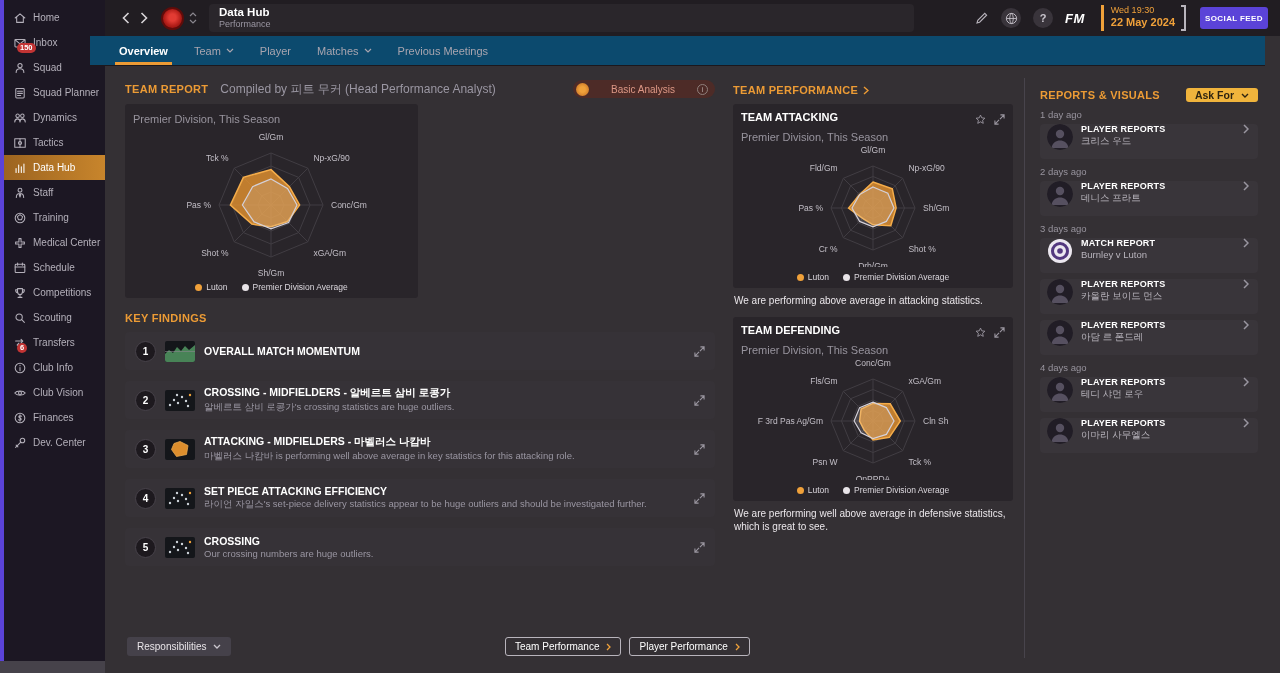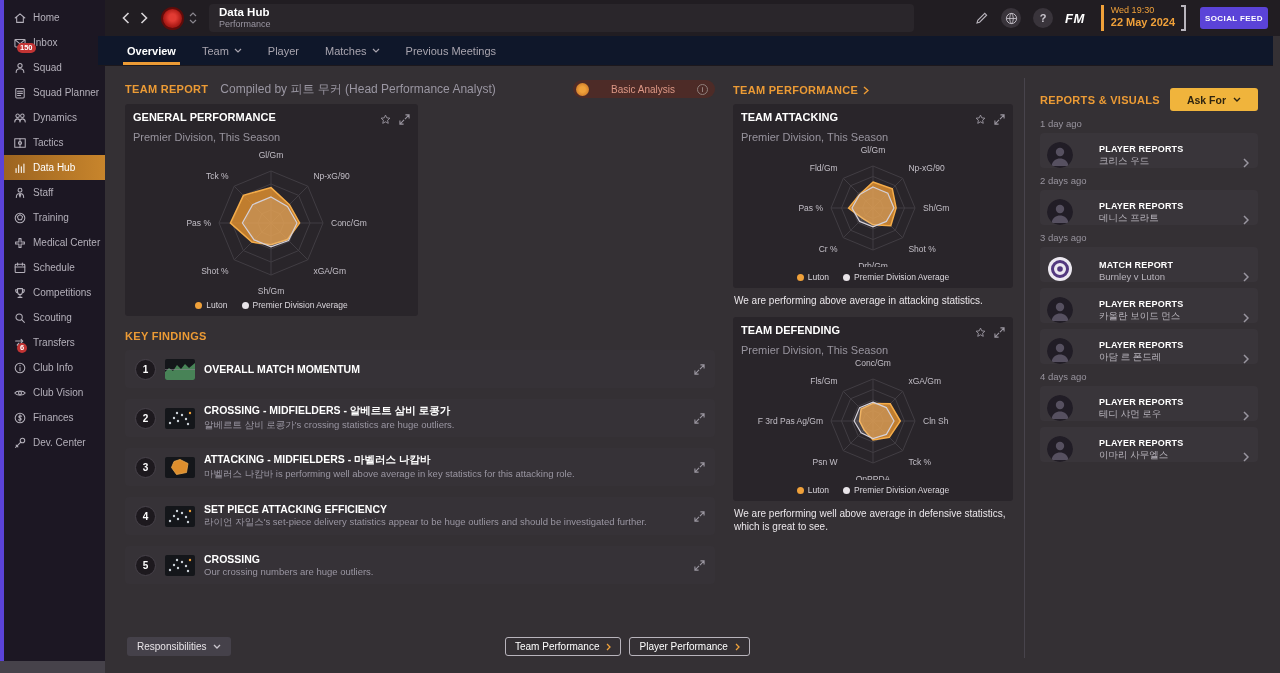--- a/index.html
+++ b/index.html
@@ -48,22 +48,22 @@
   .date-lines { display:flex; flex-direction:column; justify-content:center; }
   .date-l1 { color:#f0a13a; font-size:9px; line-height:1.2; }
   .date-l2 { color:#f0a13a; font-size:11px; font-weight:bold; line-height:1.2; }
   .date-corner { width:5px; height:26px; border-top:2px solid #b9b5bd; border-right:2px solid #b9b5bd;
                  border-bottom:2px solid #b9b5bd; margin-left:6px; }
   .social-btn { width:68px; height:22px; background:#5b43d8; border-radius:3px; color:#fff;
                 font-size:8px; font-weight:bold; letter-spacing:.4px; display:flex;
                 align-items:center; justify-content:center; cursor:pointer; margin-left:4px; }
 
   
-  #tabbar { position:absolute; left:98px; top:36px; width:1175px; height:30px;
-            background:#0f172a; display:flex; padding-left:16px; border-bottom:1px solid #1c181d; }
+  #tabbar { position:absolute; left:90px; top:36px; width:1175px; height:30px;
+            background:#0c4a6e; display:flex; padding-left:16px; border-bottom:1px solid #1c181d; }
   .tab { display:flex; align-items:center; gap:5px; padding:0 13px; font-size:11px;
          color:#a9a5af; position:relative; cursor:pointer; }
   .tab.active { color:#fff; font-weight:bold; }
   .tab.active::after { content:''; position:absolute; left:9px; right:9px; bottom:0;
                        height:3px; background:#ec9b35; }
 
   
   .sec-title { color:#ec9b35; font-weight:bold; font-size:11px; letter-spacing:.3px; }
   .card { background:#29252a; border-radius:3px; padding:7px 8px 6px; }
   .card-head { display:flex; align-items:flex-start; }
@@ -106,26 +106,26 @@
 
   
   #tp-col { position:absolute; left:733px; top:84px; width:280px; }
   .tp-head { display:flex; align-items:center; gap:5px; margin-bottom:8px; cursor:pointer; }
   .note { color:#eae6ea; font-size:10px; line-height:1.3; margin:6px 1px 10px; }
 
   
   #divider { position:absolute; left:1024px; top:78px; width:1px; height:580px; background:#48444c; }
   #reports-col { position:absolute; left:1040px; top:88px; width:218px; }
   .rep-head-row { display:flex; align-items:center; justify-content:space-between; }
-  .askfor-btn { height:23px; background:#f0b43c; border-radius:3px; color:#2e2410;
-                font-weight:bold; font-size:10.5px; padding:0 17px; display:flex; gap:7px;
+  .askfor-btn { height:14px; background:#f0b43c; border-radius:3px; color:#2e2410;
+                font-weight:bold; font-size:10.5px; padding:0 9px; display:flex; gap:7px;
                 align-items:center; cursor:pointer; }
   .rep-time { color:#98949e; font-size:9.5px; margin:7px 0 4px; }
-  .rep-card { height:35px; background:#39353a; border-radius:4px; display:flex; align-items:flex-end;
-              gap:26px; padding:0 9px 0 7px; margin-bottom:6px; cursor:pointer; }
+  .rep-card { height:35px; background:#39353a; border-radius:4px; display:flex; align-items:flex-start;
+              gap:8px; padding:0 9px 0 7px; margin-bottom:6px; cursor:pointer; }
   .rep-avatar { width:26px; height:26px; flex:0 0 26px; border-radius:50%; overflow:hidden; display:flex; }
   .rep-text { flex:1; min-width:0; }
   .rep-type { color:#fff; font-weight:bold; font-size:9px; letter-spacing:.2px; }
   .rep-name { color:#b8b4bc; font-size:9.5px; margin-top:1px; }
 
   
   #footer-left { position:absolute; left:127px; top:637px; }
   .resp-btn { height:19px; background:#45414a; border-radius:3px; color:#e8e4e8; font-size:10px;
               padding:0 10px; display:flex; align-items:center; gap:7px; cursor:pointer; }
   #footer-center { position:absolute; left:505px; top:637px; display:flex; gap:8px; }
@@ -388,31 +388,20 @@
       <span class="compiled">Compiled by 피트 무커 (Head Performance Analyst)</span>
       <div class="basic-pill">
         <span class="basic-pill-ic"></span>
         <span class="basic-pill-label">Basic Analysis</span>
         <span class="info-dot">i</span>
       </div>
     </div>
 
     <div class="cards-row">
       <div id="general-card" class="card">
-        <div class="card-head">
-          <span class="card-title">GENERAL PERFORMANCE</span>
-          <span class="card-ic">
-            <span><svg width="11" height="11" viewBox="0 0 12 12" fill="none" stroke="currentColor">
-                  <path d="M6 1.2 L7.4 4.2 L10.8 4.6 L8.3 6.8 L9 10.2 L6 8.5 L3 10.2 L3.7 6.8 L1.2 4.6 L4.6 4.2 Z"></path>
-                </svg></span>
-            <span><svg width="11" height="11" viewBox="0 0 12 12" fill="none" stroke="currentColor" stroke-width="1.2">
-                  <path d="M7 1 H11 V5 M11 1 L6.5 5.5 M5 11 H1 V7 M1 11 L5.5 6.5"></path>
-                </svg></span>
-          </span>
-        </div>
         <div class="card-sub">Premier Division, This Season</div>
         <svg id="chart-general" width="277" height="150" style="margin-top:2px;">
             <polygon points="138.0,65.0 147.2,68.8 151.0,78.0 147.2,87.2 138.0,91.0 128.8,87.2 125.0,78.0 128.8,68.8" fill="none" stroke="#413d43" stroke-width="1"></polygon>
             <polygon points="138.0,52.0 156.4,59.6 164.0,78.0 156.4,96.4 138.0,104.0 119.6,96.4 112.0,78.0 119.6,59.6" fill="none" stroke="#413d43" stroke-width="1"></polygon>
             <polygon points="138.0,39.0 165.6,50.4 177.0,78.0 165.6,105.6 138.0,117.0 110.4,105.6 99.0,78.0 110.4,50.4" fill="none" stroke="#413d43" stroke-width="1"></polygon>
             <polygon points="138.0,26.0 174.8,41.2 190.0,78.0 174.8,114.8 138.0,130.0 101.2,114.8 86.0,78.0 101.2,41.2" fill="none" stroke="#413d43" stroke-width="1"></polygon>
             <line x1="138" y1="78" x2="138.0" y2="26.0" stroke="#413d43" stroke-width="1"></line>
             <line x1="138" y1="78" x2="174.8" y2="41.2" stroke="#413d43" stroke-width="1"></line>
             <line x1="138" y1="78" x2="190.0" y2="78.0" stroke="#413d43" stroke-width="1"></line>
             <line x1="138" y1="78" x2="174.8" y2="114.8" stroke="#413d43" stroke-width="1"></line>

